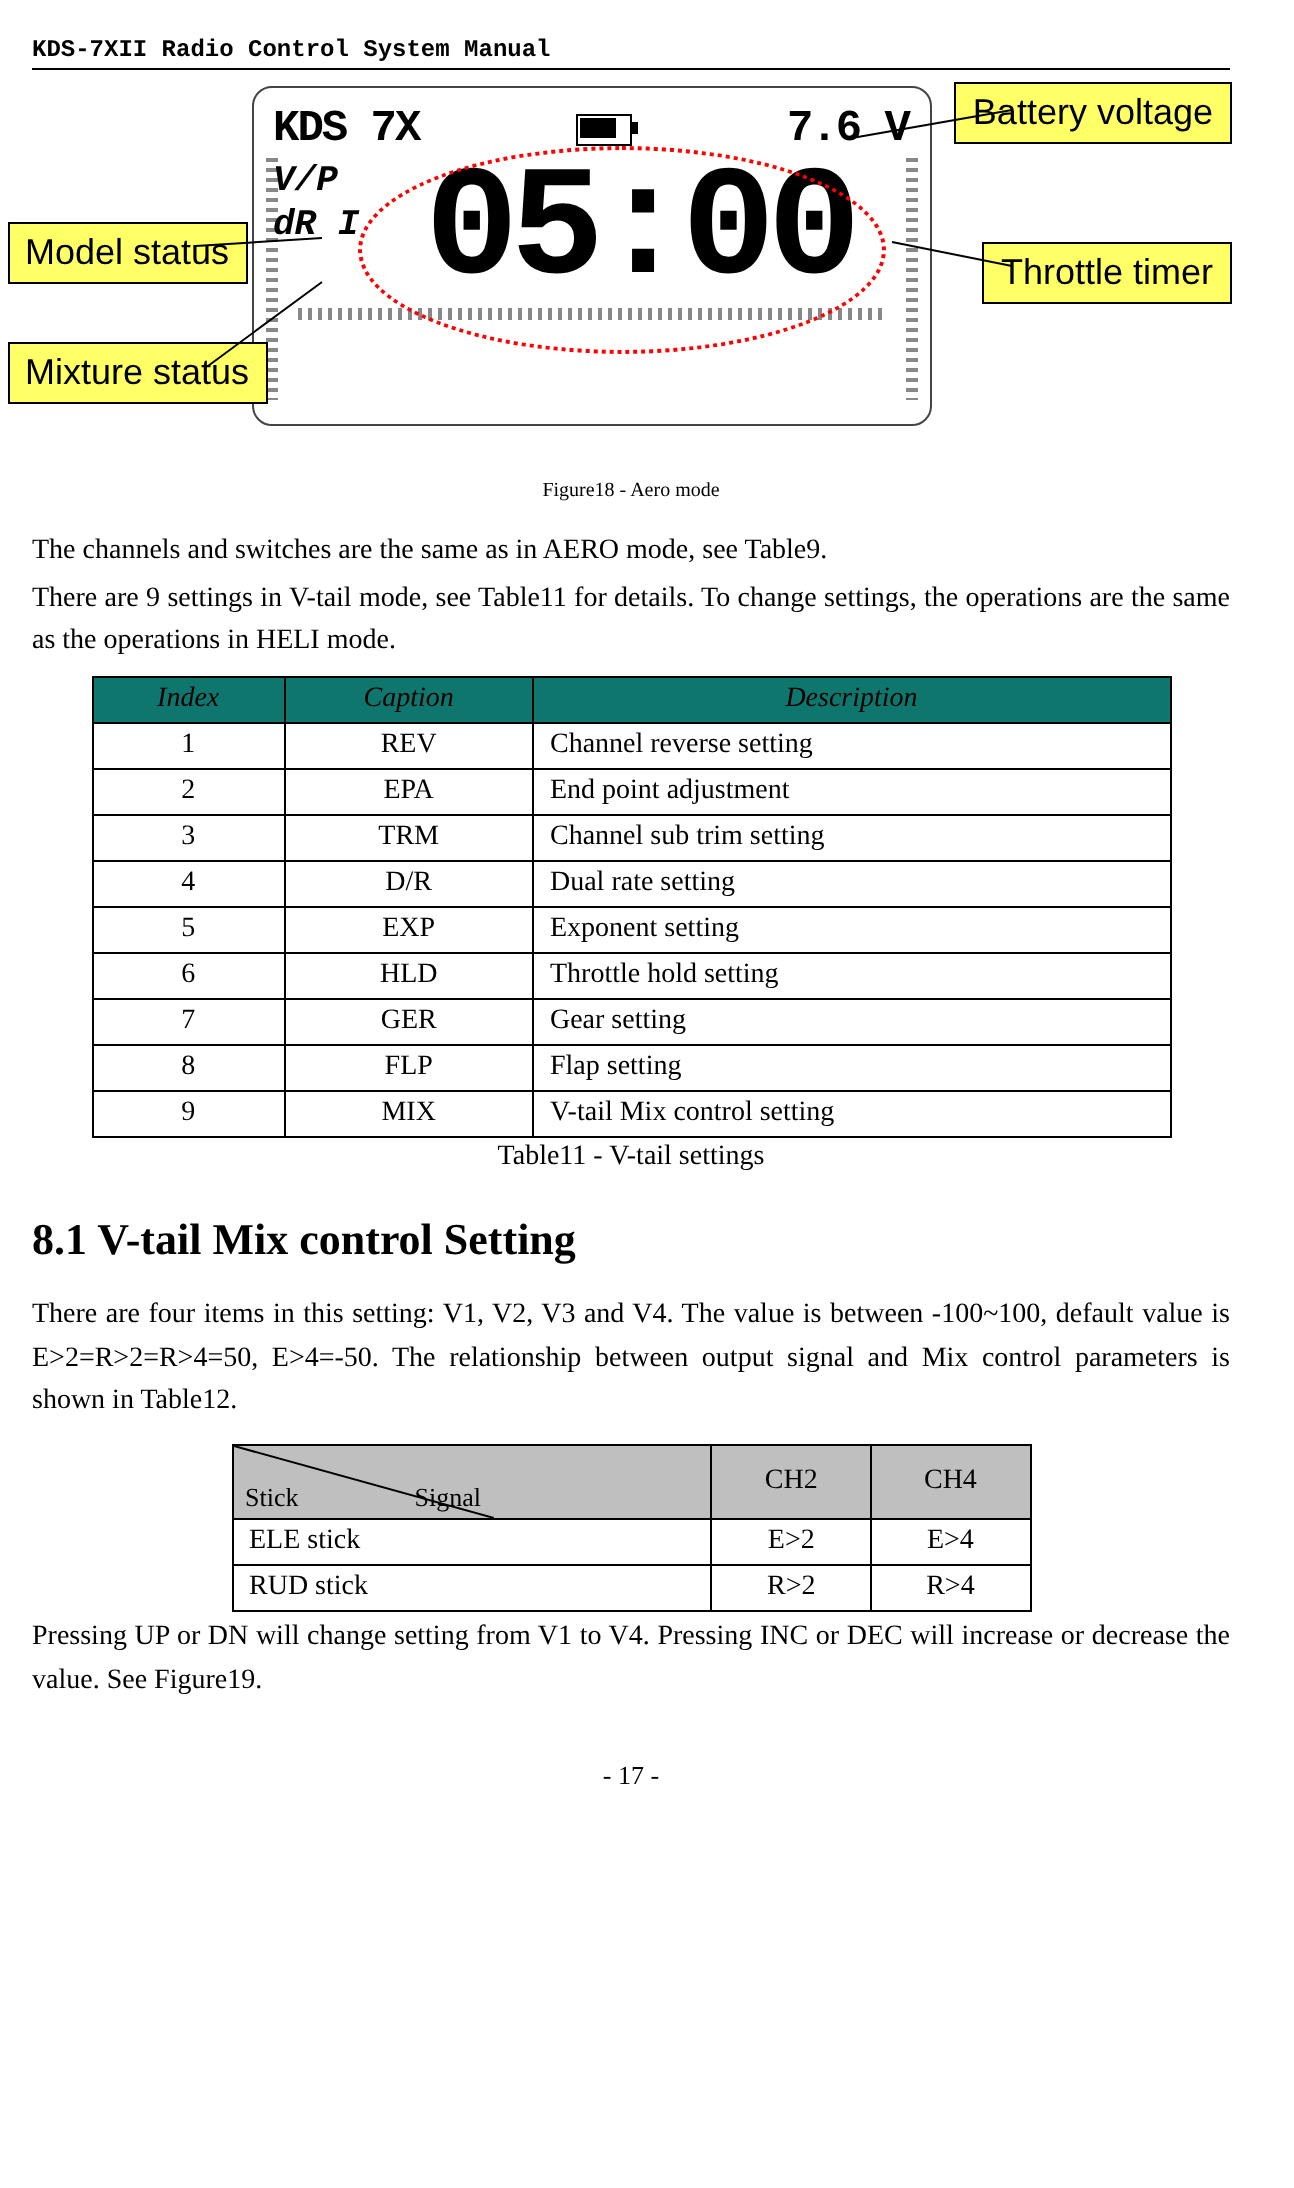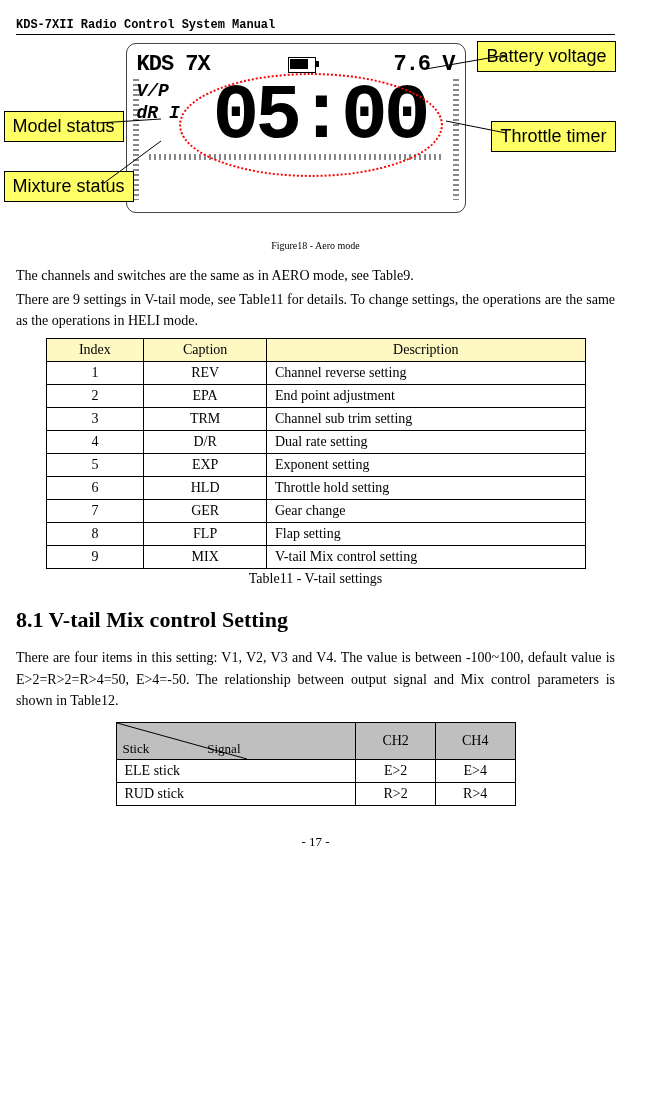--- a/index.html
+++ b/index.html
@@ -119,23 +119,24 @@
     border-collapse:collapse;
     margin:6px auto 2px auto;
     width:540px;
     font-size:14px;
   }
   table.settings th, table.settings td{
     border:1px solid #000;
     padding:3px 8px;
   }
   table.settings th{
-    background:#fef9c3;
+    background:#0f766e;
     font-weight:normal;
     text-align:center;
+    font-style:italic;
   }
   table.settings td.c{text-align:center;}
   .tbl-caption{
     text-align:center;
     font-size:14px;
     margin:2px 0 20px 0;
   }
   h2.section{
     font-size:22px;
     font-weight:bold;
@@ -247,21 +248,21 @@
           <td>Exponent setting</td>
         </tr>
         <tr>
           <td class="c">6</td>
           <td class="c">HLD</td>
           <td>Throttle hold setting</td>
         </tr>
         <tr>
           <td class="c">7</td>
           <td class="c">GER</td>
-          <td>Gear change</td>
+          <td>Gear setting</td>
         </tr>
         <tr>
           <td class="c">8</td>
           <td class="c">FLP</td>
           <td>Flap setting</td>
         </tr>
         <tr>
           <td class="c">9</td>
           <td class="c">MIX</td>
           <td>V-tail Mix control setting</td>
@@ -297,15 +298,16 @@
           <td>E&gt;4</td>
         </tr>
         <tr>
           <td style="text-align: left;">RUD stick</td>
           <td>R&gt;2</td>
           <td>R&gt;4</td>
         </tr>
       </tbody>
   </table>
 
+  <p class="para">Pressing UP or DN will change setting from V1 to V4. Pressing INC or DEC will increase or decrease the value. See Figure19.</p>
 
   <div class="footer">- 17 -</div>
 </div>
 
 </body></html>

